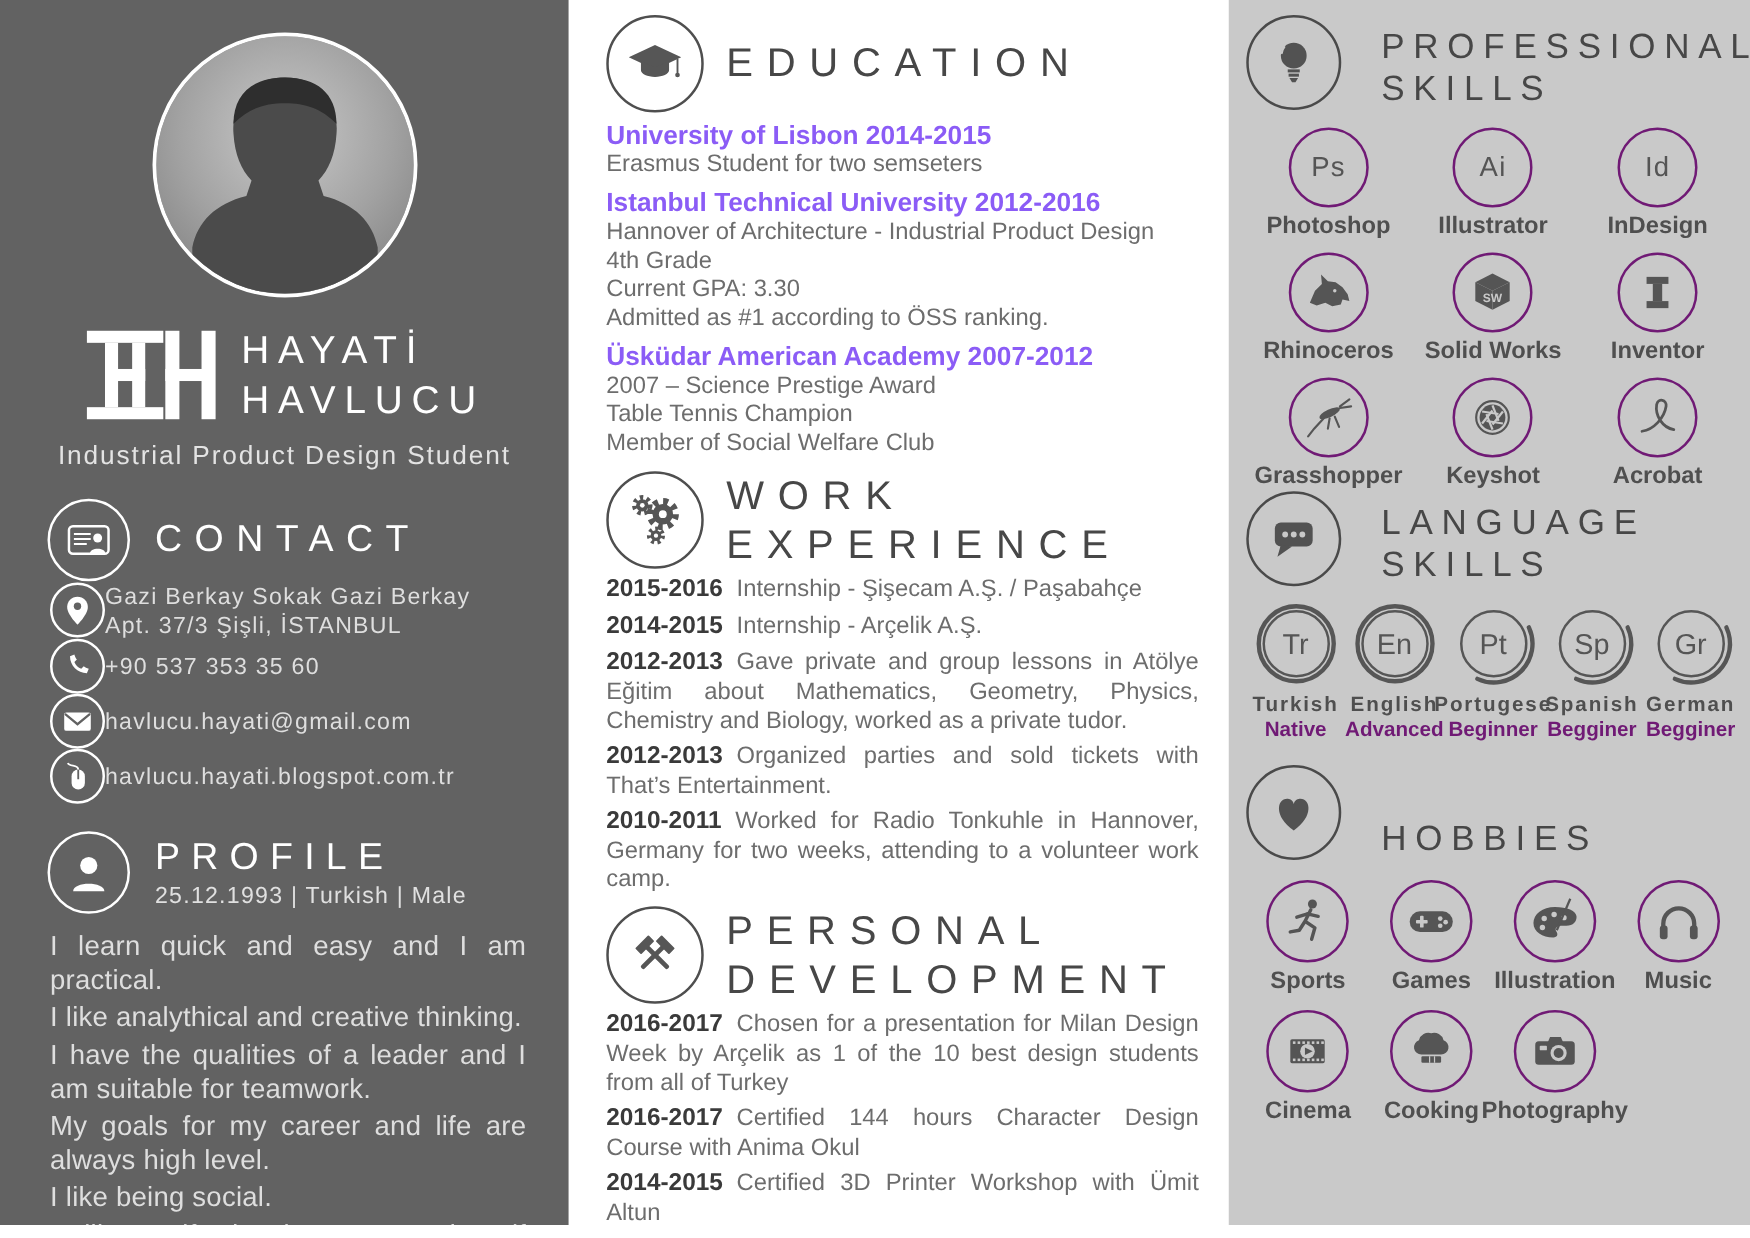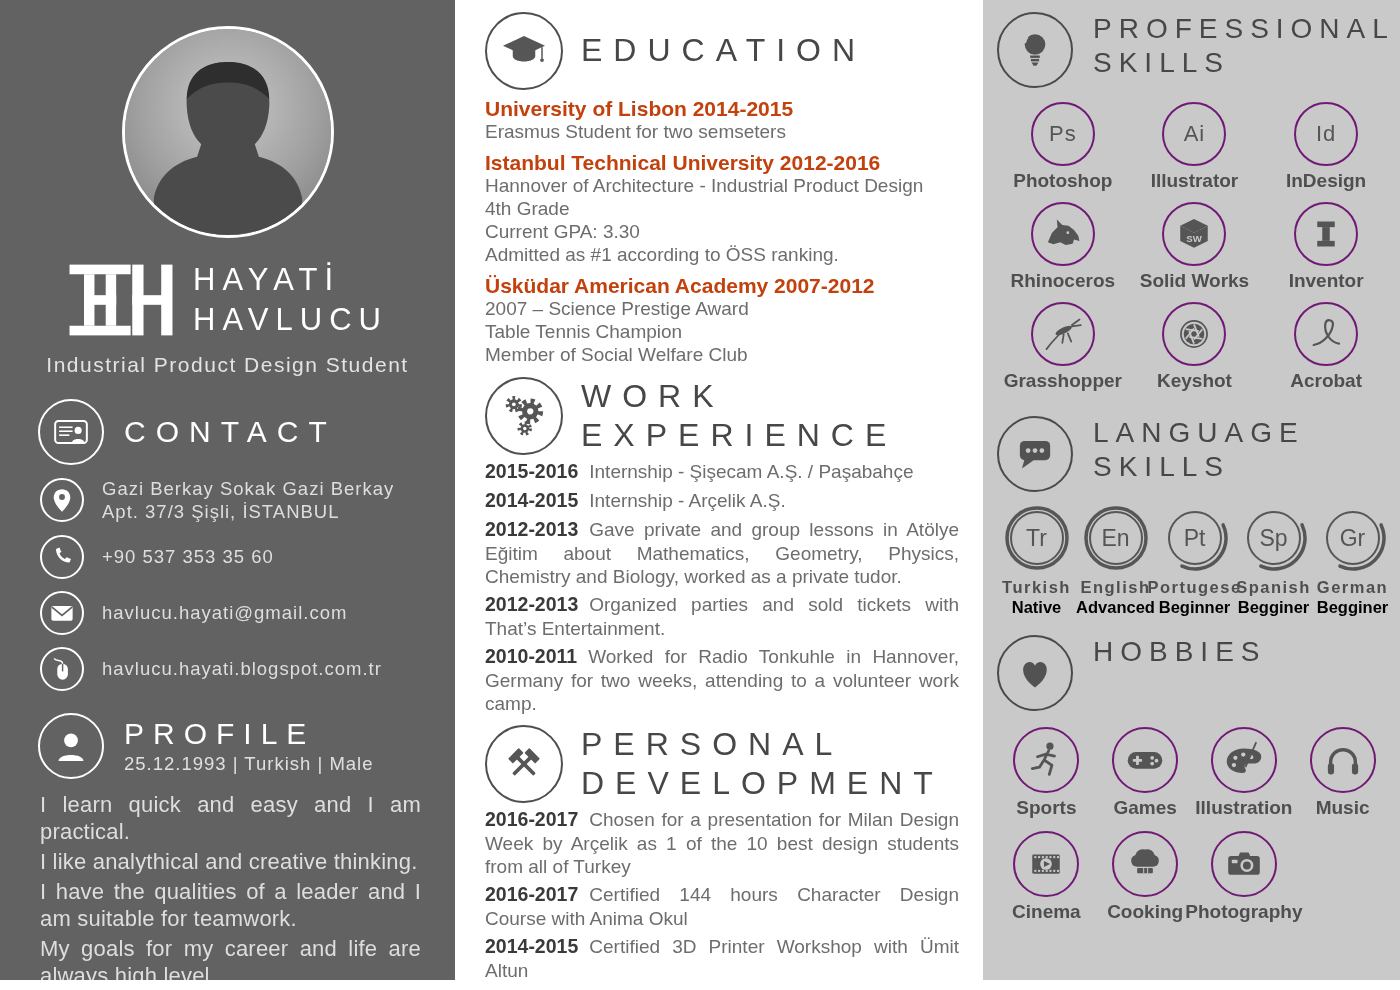--- a/index.html
+++ b/index.html
@@ -11,55 +11,55 @@
   .avatar{width:206px;height:206px;border-radius:50%;border:3px solid #fff;margin:4px auto 0;overflow:hidden;background:#9a9a9a;}
   .avatar svg{display:block;width:100%;height:100%;}
   .namerow{display:flex;align-items:center;justify-content:center;gap:18px;margin-top:22px;}
   .logo{width:108px;height:74px;flex:0 0 auto;}
   .namebox{color:#fff;font-size:31px;letter-spacing:7px;line-height:1.3;font-weight:400;}
   .subtitle{font-size:21px;color:#e3e3e3;letter-spacing:1.5px;text-align:center;margin-top:12px;font-weight:400;}
   .side-head{display:flex;align-items:center;gap:20px;margin-top:22px;padding-left:12px;}
   .head-circle{width:62px;height:62px;border:2px solid #fff;border-radius:50%;display:flex;align-items:center;justify-content:center;color:#fff;flex:0 0 auto;}
   .side-title{font-size:30px;color:#fff;letter-spacing:10px;font-weight:400;}
   .side-meta{font-size:18.5px;color:#e0e0e0;letter-spacing:1px;margin-top:2px;}
-  .citem{display:flex;align-items:center;gap:18px;margin-top:12px;padding-left:14px;}
+  .citem{display:flex;align-items:center;padding-left:14px;}
   .cicon{width:40px;height:40px;border:2px solid #fff;border-radius:50%;color:#fff;flex:0 0 auto;display:flex;align-items:center;justify-content:center;}
   .ctext{font-size:18.5px;color:#dedede;letter-spacing:1px;line-height:1.25;max-width:310px;}
   .profile-text{margin-top:12px;padding:0 8px 0 14px;}
   .profile-text p{margin:0 0 3px 0;font-size:22px;line-height:1.23;color:#dedede;text-align:justify;letter-spacing:.2px;}
 
   
   .middle{width:528px;box-sizing:border-box;background:#fff;padding:12px 24px 0 30px;overflow:hidden;}
   .sec-head{display:flex;align-items:center;gap:18px;}
   .sec-icon{width:74px;height:74px;border:2px solid #4f4f4f;border-radius:50%;color:#565656;display:flex;align-items:center;justify-content:center;flex:0 0 auto;background:transparent;}
   .sec-title{font-size:32px;color:#474747;letter-spacing:11px;font-weight:400;white-space:pre-line;line-height:1.22;}
-  .edu-heading{font-size:21px;font-weight:bold;color:#c2410c;margin-top:7px;line-height:1.15;}
+  .edu-heading{font-size:21px;font-weight:bold;color:#8b5cf6;margin-top:7px;line-height:1.15;}
   .edu-detail{font-size:19px;color:#6d6d6d;line-height:1.21;}
   .entry-block{margin-top:4px;}
   .we{margin:5px 0 0 0;font-size:19px;color:#6d6d6d;line-height:1.22;text-align:justify;}
   .period{font-weight:bold;color:#3a3a3a;font-size:19.5px;margin-right:11px;}
   .msec{margin-top:10px;}
 
   
   .rightcol{width:417px;box-sizing:border-box;background:#c9c9c9;padding:12px 8px 0 14px;overflow:hidden;}
-  .rhead{display:flex;align-items:flex-start;gap:20px;}
+  .rhead{display:flex;align-items:flex-end;gap:32px;}
   .rhead .sec-icon{width:72px;height:72px;border-color:#4a4a4a;color:#525252;}
   .rhead .sec-title{font-size:28px;letter-spacing:7px;color:#474747;}
   .skill-grid{display:flex;flex-wrap:wrap;margin-top:4px;}
   .skill{width:33.33%;display:flex;flex-direction:column;align-items:center;margin-top:10px;}
   .ring-circle{width:60px;height:60px;border:2px solid #701a75;border-radius:50%;color:#555;display:flex;align-items:center;justify-content:center;}
   .abbr{font-size:22px;color:#555;letter-spacing:1px;}
   .cell-label{font-size:19px;font-weight:bold;color:#4f4f4f;margin-top:4px;white-space:nowrap;}
   .lang-row{display:flex;margin-top:10px;}
   .lang{width:20%;display:flex;flex-direction:column;align-items:center;}
   .lang-ring{position:relative;width:72px;height:72px;}
   .lang-ring svg{position:absolute;left:0;top:0;}
   .lang-abbr{position:absolute;left:0;top:0;width:72px;height:72px;display:flex;align-items:center;justify-content:center;font-size:23px;color:#555;}
   .lang-name{font-size:16.5px;font-weight:bold;color:#4f4f4f;letter-spacing:1.5px;margin-top:4px;white-space:nowrap;}
-  .lang-level{font-size:16.5px;font-weight:bold;color:#000000;margin-top:1px;white-space:nowrap;}
+  .lang-level{font-size:16.5px;font-weight:bold;color:#701a75;margin-top:1px;white-space:nowrap;}
   .hobby-grid{display:flex;flex-wrap:wrap;margin-top:4px;}
   .hobby{width:25%;display:flex;flex-direction:column;align-items:center;margin-top:12px;}
   .hobby .ring-circle{width:62px;height:62px;}
   svg{display:block;}
 </style>
 </head>
 <body>
 
 <div class="page">
 
@@ -352,21 +352,21 @@
       <div class="skill">
         <div class="ring-circle">
           <svg width="44" height="44" viewBox="0 0 64 64" fill="none" stroke="currentColor" stroke-width="3.2" stroke-linecap="round">
             <path d="M14 48 C28 46 40 32 42 19 C43 11 33 9 31 17 C29 30 38 44 51 46"></path>
           </svg>
         </div>
         <div class="cell-label">Acrobat</div>
       </div>
     </div>
 
-    <div class="sec-head rhead" style="margin-top:24px">
+    <div class="sec-head rhead" style="margin-top:1px">
       <div class="sec-icon">
         <svg width="44" height="44" viewBox="0 0 64 64">
           <rect x="10" y="13" width="44" height="28" rx="7" fill="currentColor"></rect>
           <polygon points="17,39 30,41 13,53" fill="currentColor"></polygon>
           <circle cx="22" cy="27" r="3.4" fill="#c9c9c9"></circle>
           <circle cx="32" cy="27" r="3.4" fill="#c9c9c9"></circle>
           <circle cx="42" cy="27" r="3.4" fill="#c9c9c9"></circle>
         </svg>
       </div>
       <div class="sec-title">LANGUAGE

